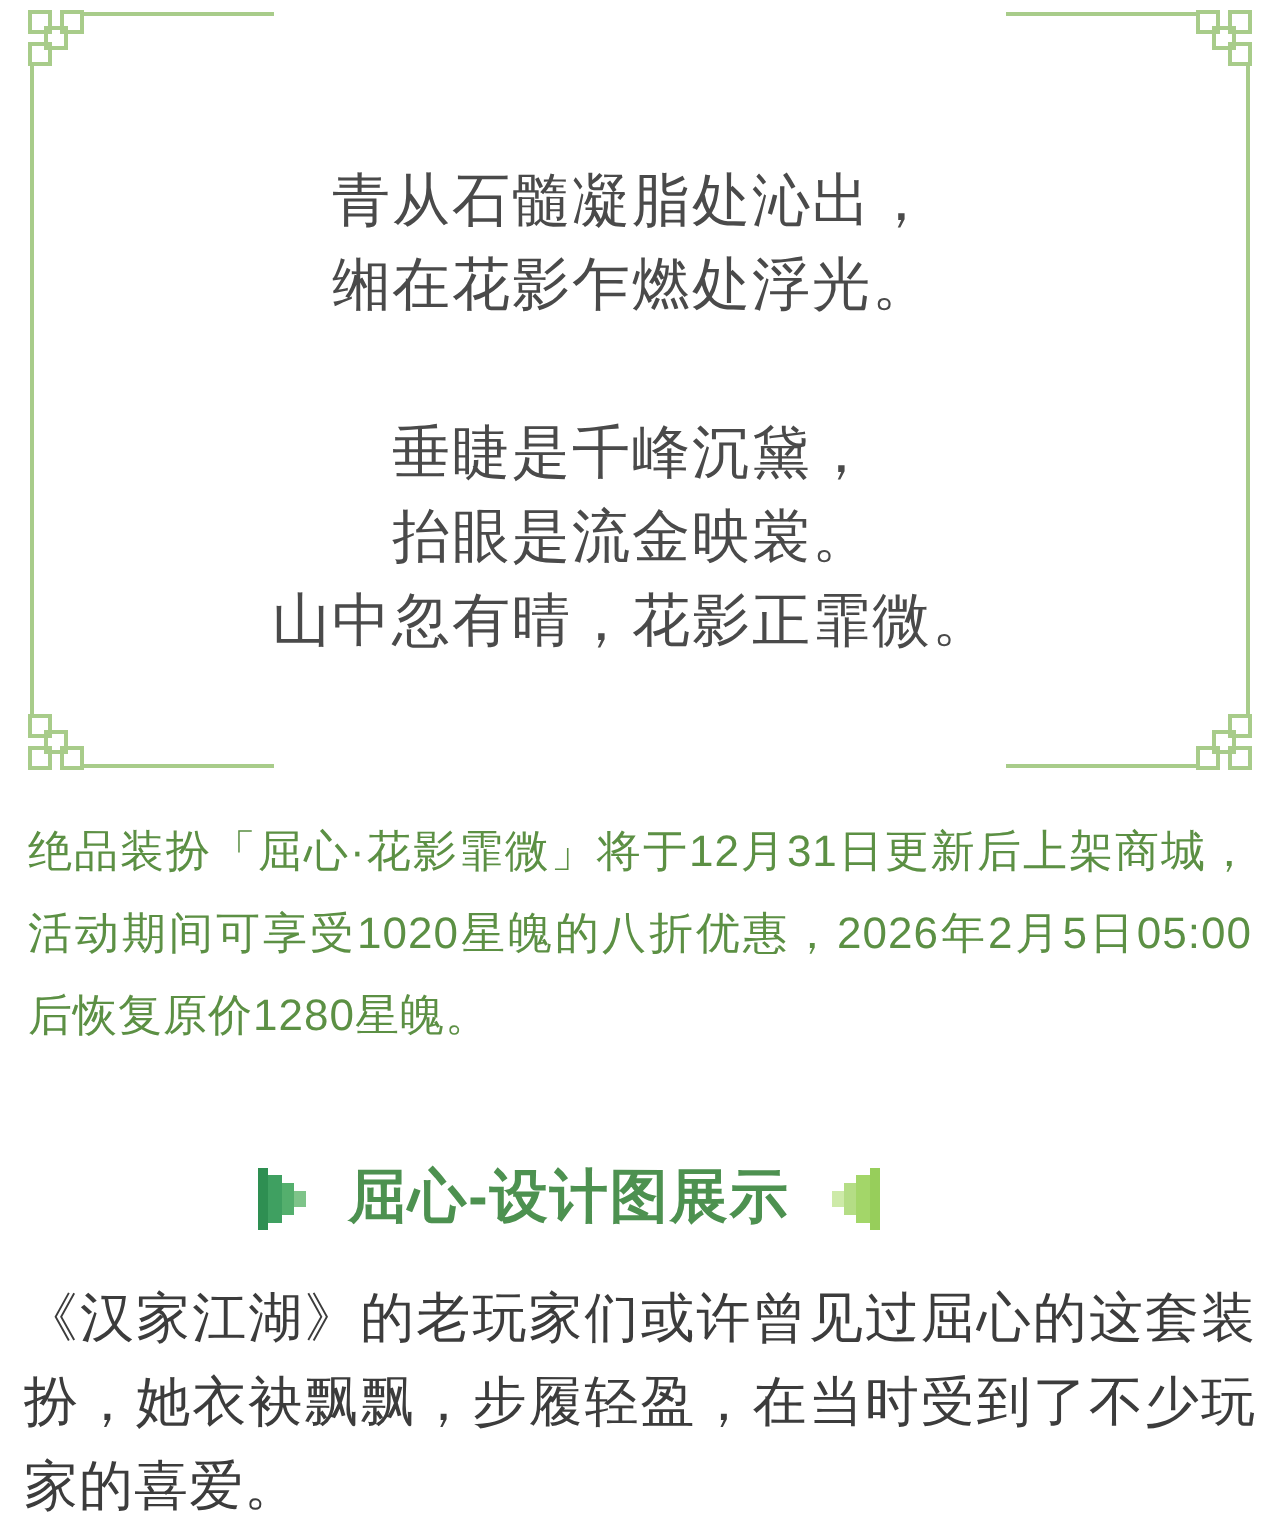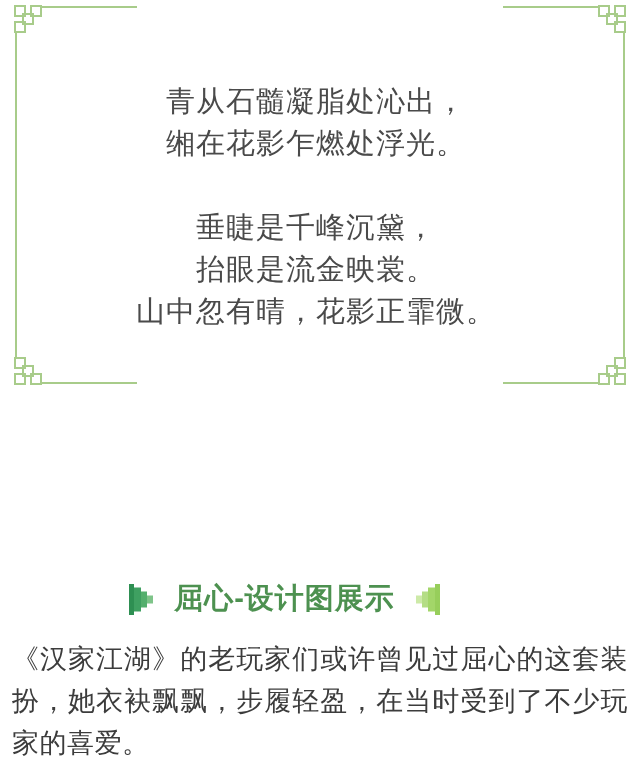--- a/index.html
+++ b/index.html
@@ -82,20 +82,21 @@
     </g>
   </svg>
 
   <div class="poem">青从石髓凝脂处沁出，
 缃在花影乍燃处浮光。
 
 垂睫是千峰沉黛，
 抬眼是流金映裳。
 山中忽有晴，花影正霏微。</div>
 
+  <p class="notice">绝品装扮「屈心·花影霏微」将于12月31日更新后上架商城，活动期间可享受1020星魄的八折优惠，2026年2月5日05:00后恢复原价1280星魄。</p>
 
   <div class="heading">
     <svg width="25" height="31" viewBox="0 0 25 31">
       <rect x="0" y="0" width="5" height="31" fill="#2e8f52"></rect>
       <rect x="5" y="3.5" width="7" height="24" fill="#3fa061"></rect>
       <rect x="12" y="7.5" width="6" height="16" fill="#54af6d"></rect>
       <rect x="18" y="11.5" width="6" height="8" fill="#7ec489"></rect>
     </svg>
     <h2>屈心-设计图展示</h2>
     <svg width="25" height="31" viewBox="0 0 25 31">

